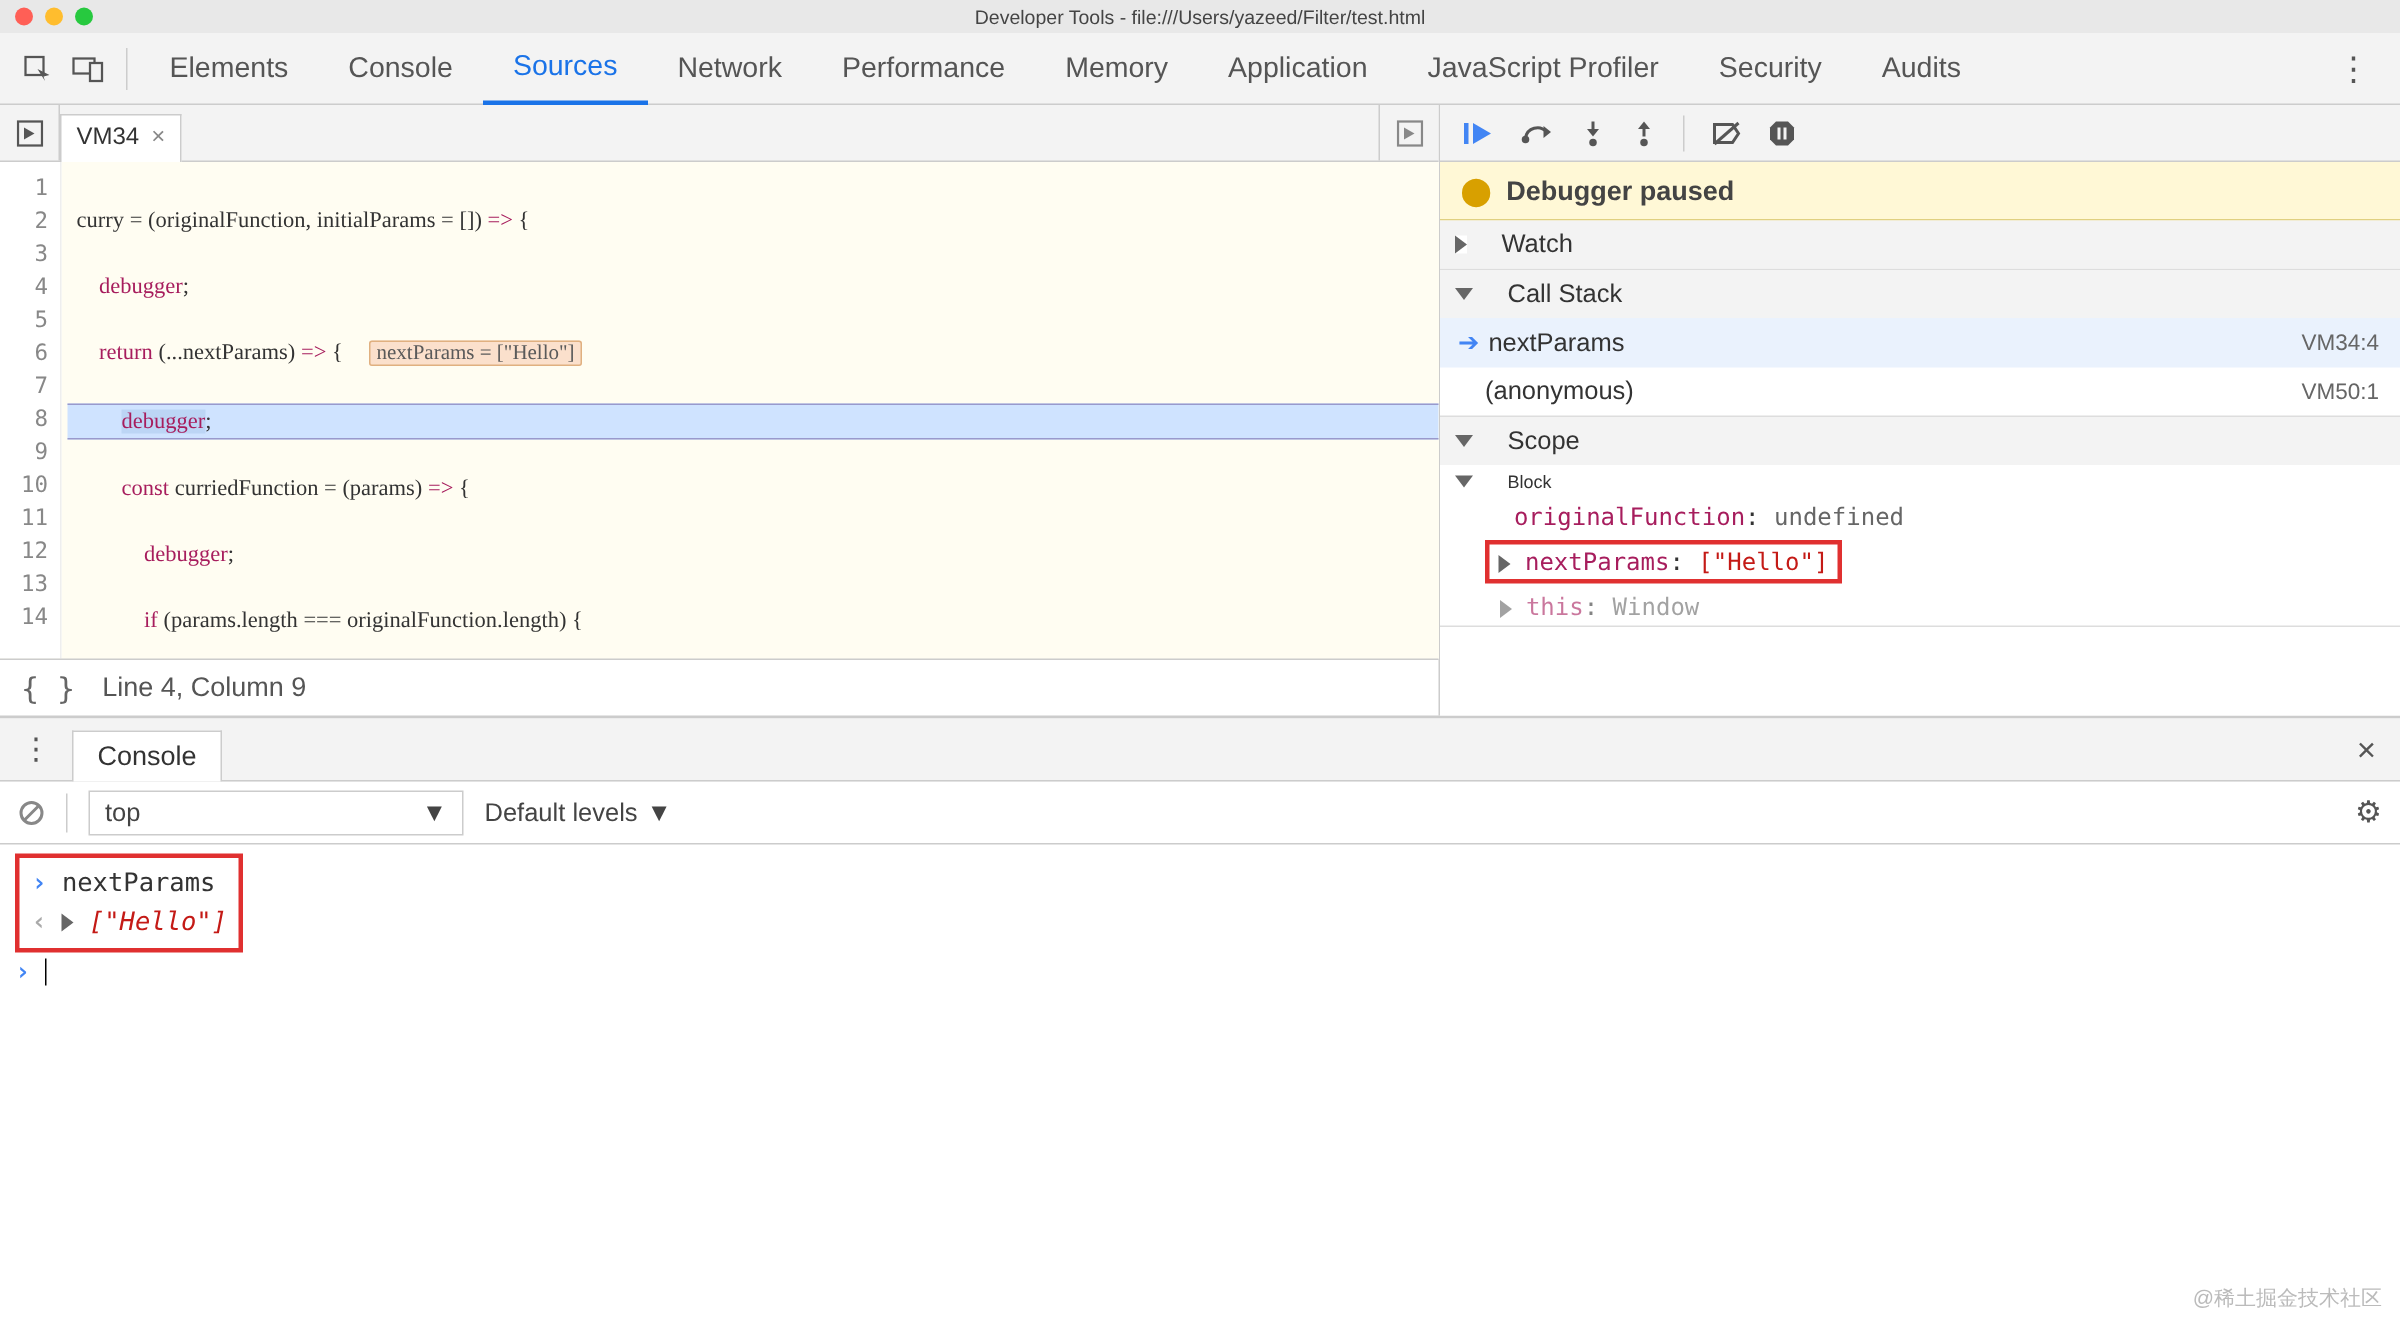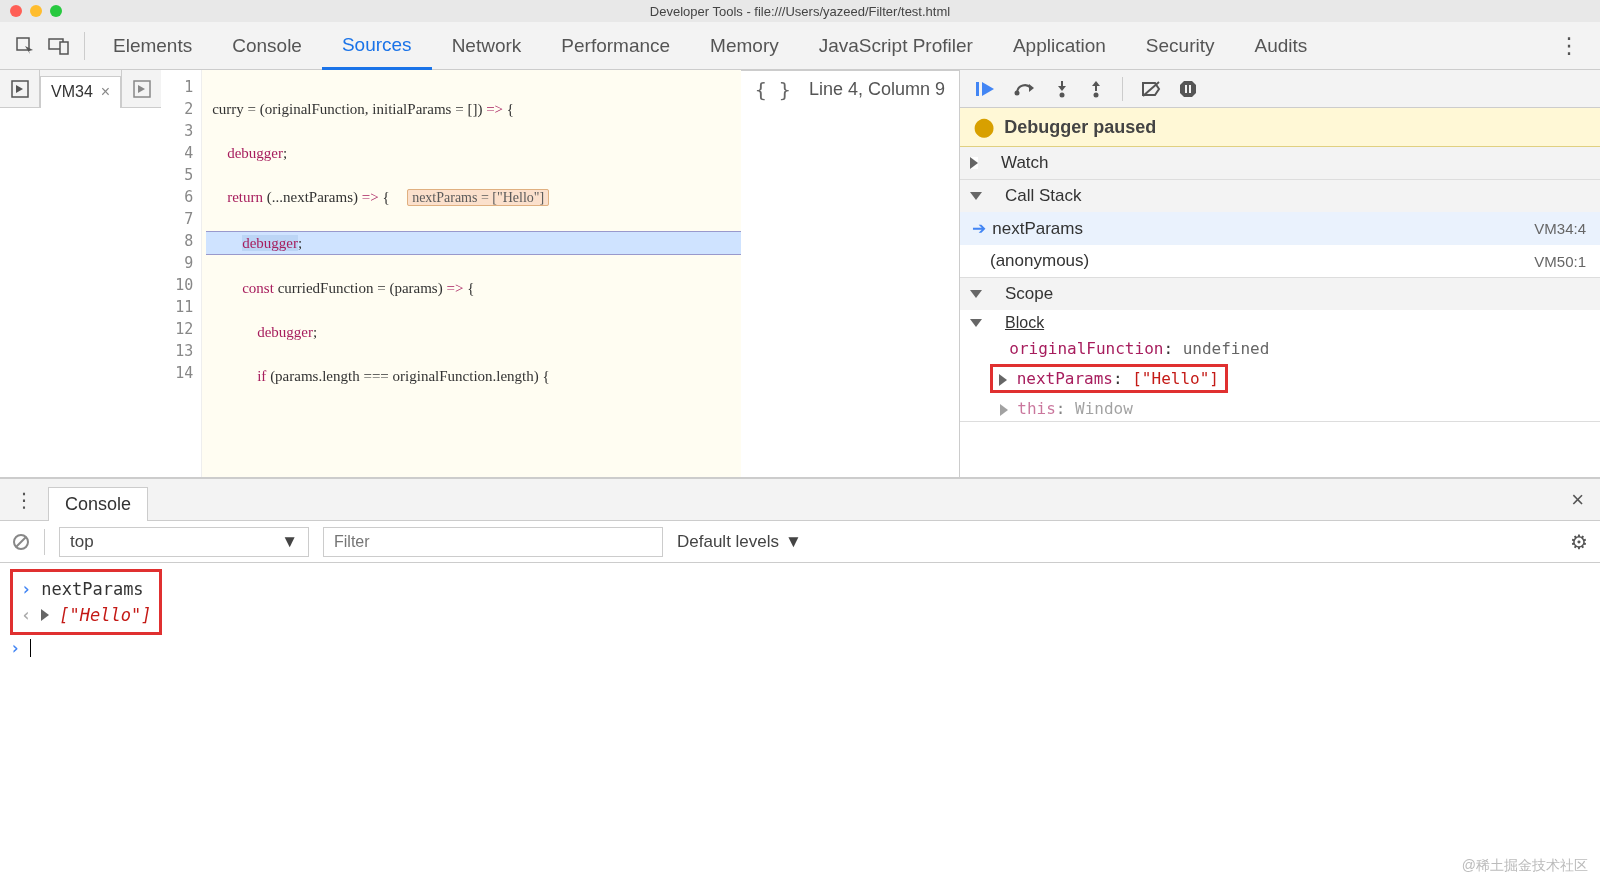--- a/index.html
+++ b/index.html
@@ -18,21 +18,21 @@
 
 .tabrow { height: 48px; border-bottom: 1px solid #ccc; display: flex; align-items: center; padding: 0 8px; background: #f3f3f3; }
 .tabrow .icn { width: 34px; height: 34px; display: flex; align-items: center; justify-content: center; color: #555; }
 .tabrow .sep { width: 1px; height: 28px; background: #ccc; margin: 0 8px; }
 .tab { padding: 0 20px; height: 48px; display: flex; align-items: center; font-size: 19px; color: #555; cursor: pointer; }
 .tab.active { color: #1a73e8; border-bottom: 3px solid #1a73e8; margin-bottom: -1px; }
 .kebab { margin-left: auto; font-size: 22px; color: #555; padding: 0 12px; }
 
 
 .main { display: flex; height: 408px; border-bottom: 1px solid #ccc; }
-.left { flex: 1; display: flex; flex-direction: row; border-right: 1px solid #ccc; }
+.left { flex: 1; display: flex; flex-direction: column; border-right: 1px solid #ccc; }
 .right { width: 640px; display: flex; flex-direction: column; background: #fff; overflow: hidden; }
 
 
 .edtabs { height: 38px; background: #f3f3f3; border-bottom: 1px solid #ccc; display: flex; align-items: center; }
 .edplay { width: 40px; display: flex; align-items: center; justify-content: center; color: #555; height: 100%; border-right: 1px solid #ccc; }
 .edtab { background: #fff; border: 1px solid #ccc; border-bottom: none; height: 32px; margin-top: 6px; padding: 0 10px; display: flex; align-items: center; gap: 8px; font-size: 16px; }
 .edtab .x { color: #888; cursor: pointer; }
 .edplay2 { margin-left: auto; width: 40px; display: flex; align-items: center; justify-content: center; color: #888; height: 100%; border-left: 1px solid #ccc; }
 
 
@@ -53,21 +53,21 @@
 .dbgtb { height: 38px; border-bottom: 1px solid #ccc; display: flex; align-items: center; gap: 18px; padding: 0 14px; background: #f3f3f3; }
 .dbgtb .b { color: #555; cursor: pointer; }
 .dbgtb .blue { color: #4285f4; }
 .dbgtb .sep2 { width: 1px; height: 24px; background: #ccc; }
 
 .dbgpaused { background: #fff8d6; border-bottom: 1px solid #e0d080; padding: 8px 14px; display: flex; align-items: center; gap: 10px; font-size: 18px; font-weight: 600; color: #444; }
 .dbgpaused .warn { color: #d8a000; }
 
 .panel { border-bottom: 1px solid #ddd; }
 .panel-h { padding: 6px 10px; display: flex; align-items: center; gap: 23px; font-size: 17px; background: #f3f3f3; cursor: pointer; }
-.panel-h.sub { background: #fff; font-size: 16px; padding: 4px 10px 4px 10px; text-decoration: underline; }
+.panel-h.sub { background: #fff; font-size: 12px; padding: 4px 10px 4px 10px; }
 .tri { display: inline-block; width: 0; height: 0; border-style: solid; }
 .tri.right { border-width: 6px 0 6px 8px; border-color: transparent transparent transparent #666; }
 .tri.down { border-width: 8px 6px 0 6px; border-color: #666 transparent transparent transparent; }
 .stackrow { display: flex; padding: 6px 14px 6px 30px; font-size: 17px; align-items: center; }
 .stackrow.active { background: #eaf2fd; }
 .stackrow .arrow { color: #4285f4; margin-left: -18px; margin-right: 6px; }
 .stackrow .loc { margin-left: auto; color: #666; font-size: 15px; }
 .scopeitem { padding: 3px 10px 3px 30px; font-size: 16px; }
 .scopeitem .k { color: #a71d5d; }
 .scopeitem .v { color: #666; }
@@ -125,22 +125,22 @@
         <rect x="12" y="6" width="8" height="12" fill="#f3f3f3" stroke="#555" stroke-width="1.5"></rect>
       </svg>
   </div>
   <div class="sep"></div>
   <div class="tab">Elements</div>
   <div class="tab">Console</div>
   <div class="tab active">Sources</div>
   <div class="tab">Network</div>
   <div class="tab">Performance</div>
   <div class="tab">Memory</div>
+  <div class="tab">Application</div>
   <div class="tab">JavaScript Profiler</div>
-  <div class="tab">Application</div>
   <div class="tab">Security</div>
   <div class="tab">Audits</div>
   <div class="kebab">⋮</div>
 </div>
 
 <div class="main">
   <div class="left">
     <div class="edtabs">
       <div class="edplay">
         <svg width="18" height="18" viewBox="0 0 18 18">
@@ -289,21 +289,20 @@
         <svg width="18" height="18" viewBox="0 0 18 18">
           <circle cx="9" cy="9" r="7" fill="none" stroke="#888" stroke-width="2"></circle>
           <line x1="4" y1="14" x2="14" y2="4" stroke="#888" stroke-width="2"></line>
         </svg>
       </span>
     <span class="sep"></span>
     <div class="ctxsel">
       <span>top</span>
       <span>▼</span>
     </div>
-    <input class="filtin" placeholder="Filter" style="">
     <div class="levels">
       <span>Default levels</span>
       <span>▼</span>
     </div>
     <span class="gear">⚙</span>
   </div>
   <div class="conbody mono">
     <div class="redbox2">
       <div class="conline">
         <span class="chev">›</span>

